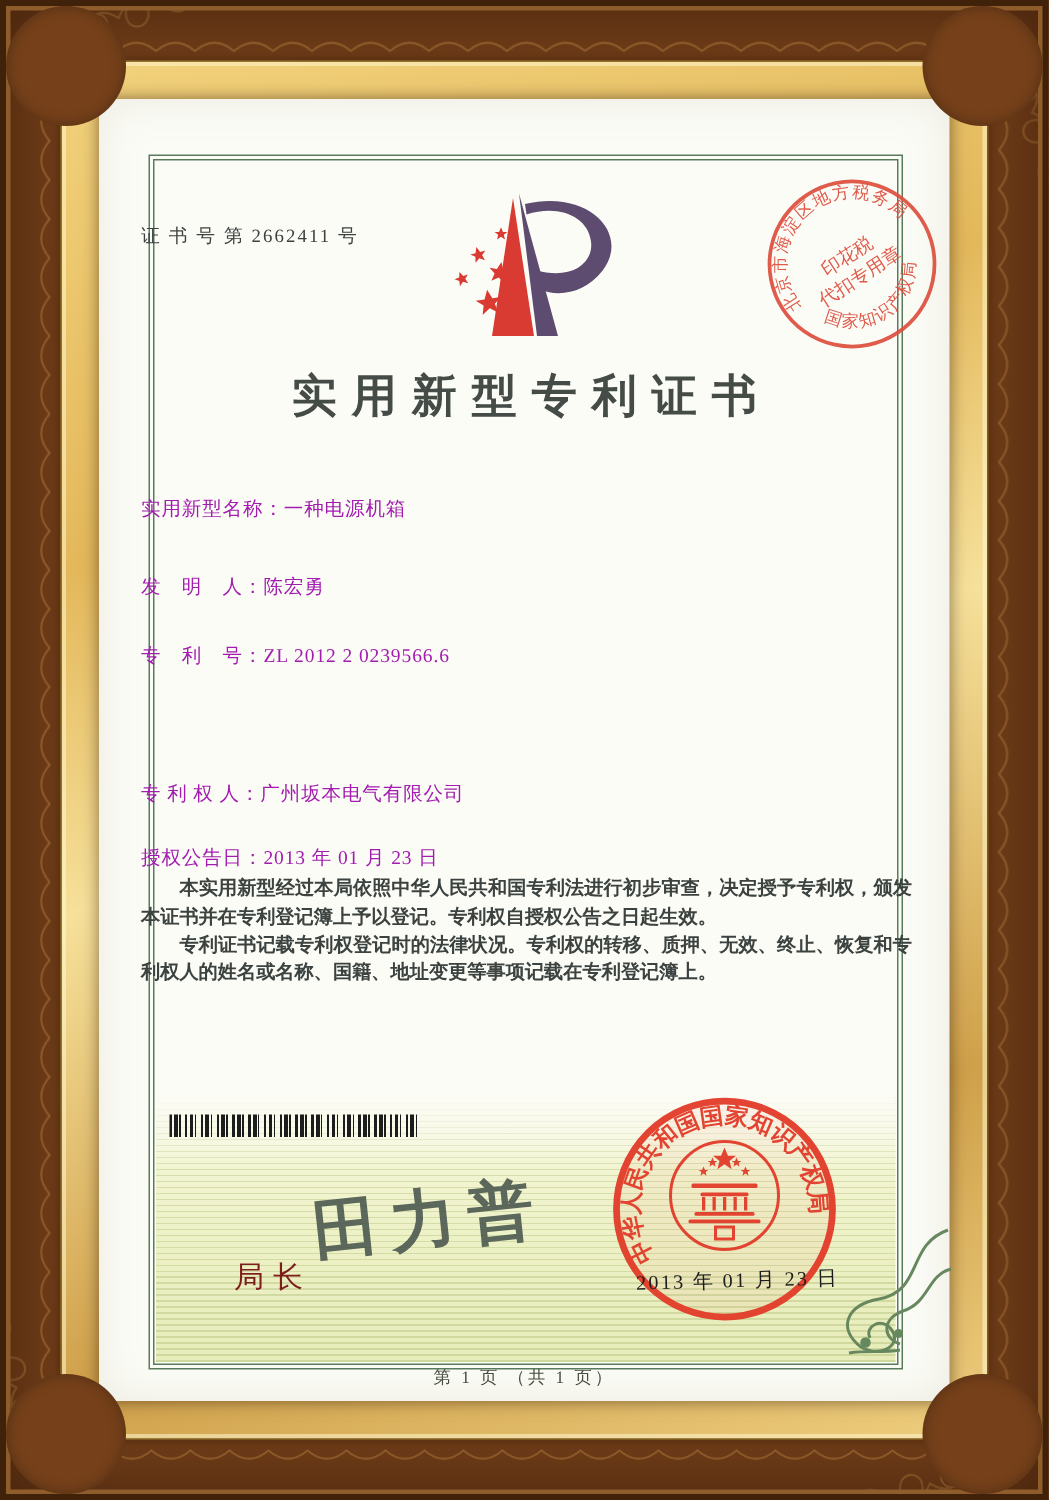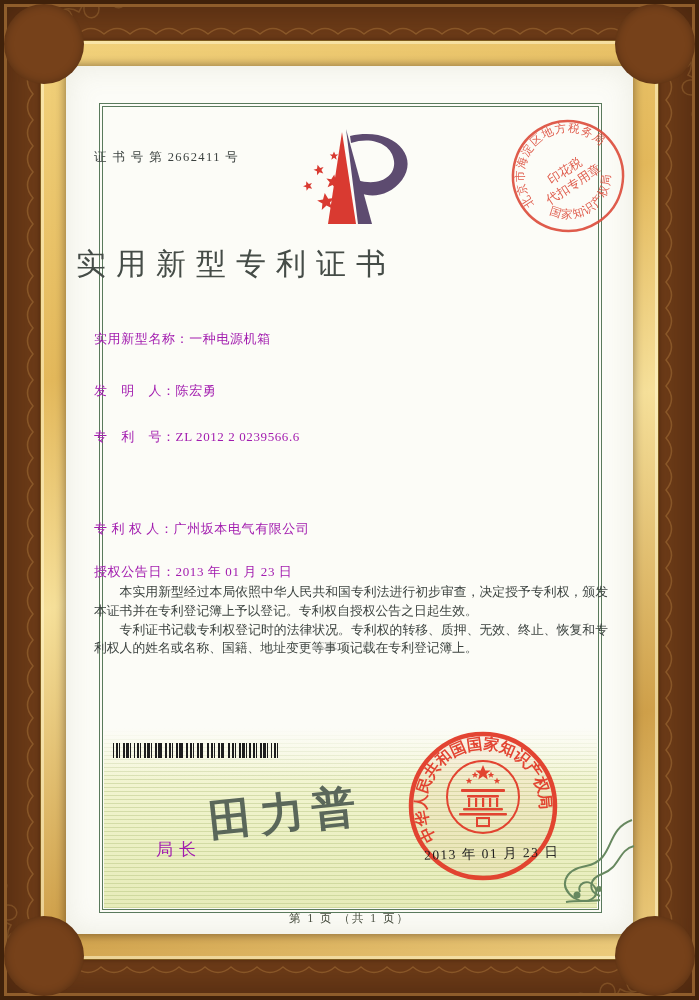--- a/index.html
+++ b/index.html
@@ -23,30 +23,30 @@
                    linear-gradient(180deg,#f7f8dd,#edf1c6 55%,#e7ecba);}
   .gfade{position:absolute;left:38px;right:36px;top:662px;height:52px;
         background:linear-gradient(#fcfcf7, rgba(252,252,247,0));}
   .gborder{position:absolute;left:36px;right:34px;top:40px;bottom:24px;
         border:1px solid #5a7a5c;outline:1px solid #5a7a5c;outline-offset:2px;pointer-events:none;}
 
   .certno{position:absolute;left:28px;top:83px;font-size:12.5px;letter-spacing:1.4px;color:#3c4240;text-align:center;}
   .logo{position:absolute;left:222px;top:60px;}
   .stamp{position:absolute;left:438px;top:46px;width:128px;height:128px;
         transform:rotate(-33deg);opacity:.92;}
-  .title{position:absolute;left:0;right:0;top:178px;text-align:left;font-size:30px;
-        letter-spacing:10px;text-indent:10px;color:#454c47;font-weight:400;}
+  .title{position:absolute;left:0;right:0;top:178px;text-align:center;font-size:30px;
+        letter-spacing:10px;text-indent:10px;color:#454c47;font-weight:700;}
   .field{position:absolute;left:28px;font-size:13px;color:#a21caf;letter-spacing:.6px;white-space:nowrap;}
   .paras{position:absolute;left:28px;right:25px;top:517px;font-size:12.8px;line-height:18.8px;
         color:#3b423f;text-align:justify;}
-  .paras p{margin:0;text-indent:2em;}
+  .paras p{margin:0;text-indent:2em;font-weight:bold;}
   .barcode{position:absolute;left:47px;top:677px;width:166px;height:15px;
         background:repeating-linear-gradient(90deg,#1d1d1d 0 1.5px,transparent 1.5px 3px,
                    #1d1d1d 3px 5.5px,transparent 5.5px 6.5px,#1d1d1d 6.5px 7.5px,transparent 7.5px 10.5px);}
-  .signer-title{position:absolute;left:90px;top:772px;font-size:17px;letter-spacing:6px;color:#a21caf;}
+  .signer-title{position:absolute;left:90px;top:772px;font-size:20px;letter-spacing:6px;color:#7f1d1d;}
   .signature{position:absolute;left:142px;top:718px;font-size:44px;color:#44524a;font-weight:600;
         letter-spacing:8px;transform:rotate(-6deg);opacity:.86;
         font-family:"DejaVu Sans", sans-serif;}
   .seal{position:absolute;left:340px;top:663px;width:154px;height:154px;opacity:.95;}
   .seal-date{position:absolute;left:358px;top:779px;font-size:13.5px;letter-spacing:1.5px;
         color:#1d1d1d;transform:rotate(-1.5deg);white-space:nowrap;}
   .footer{position:absolute;left:0;right:0;top:810px;text-align:center;font-size:11.5px;
         letter-spacing:2px;color:#474d3f;margin-top:35px;}
   .flourish{position:absolute;left:478px;top:750px;}
 </style>

